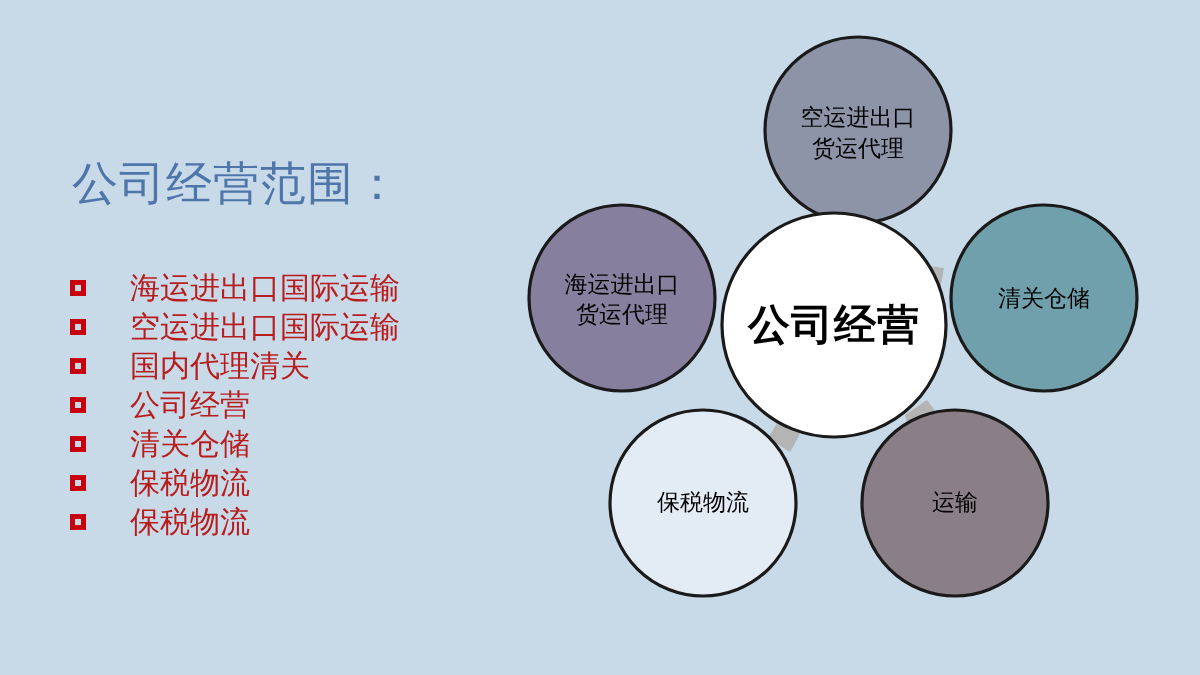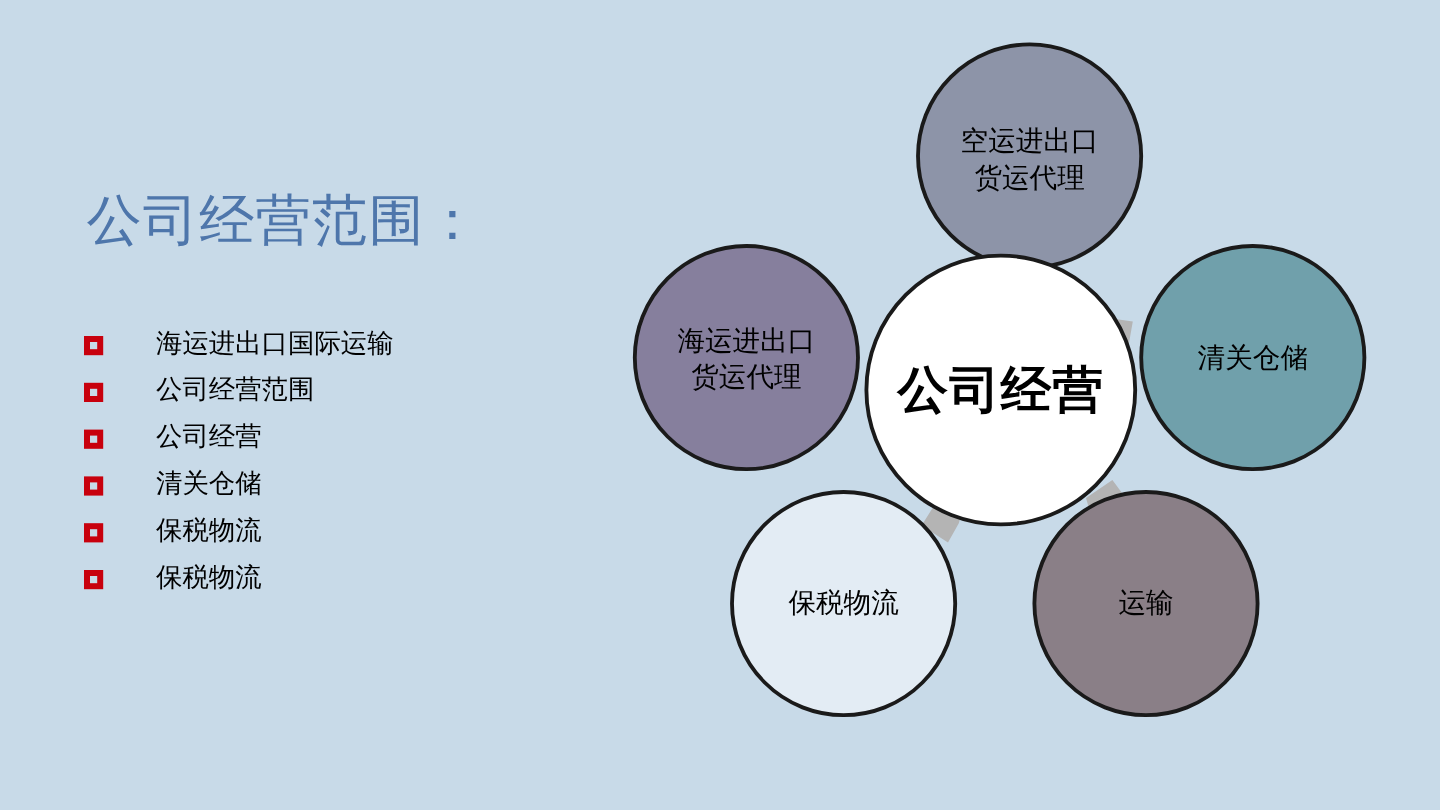--- a/index.html
+++ b/index.html
@@ -64,24 +64,24 @@
     width: 16px;
     height: 16px;
     box-sizing: border-box;
     border: 5px solid #c8000d;
     background: transparent;
     flex: 0 0 auto;
     margin-right: 44px;
   }
 
   .bullet-text {
-    font-family: Liberation Mono, monospace;
-    font-size: 22px;
+    font-family: Liberation Sans, sans-serif;
+    font-size: 30px;
     line-height: 1;
-    color: #000000;
+    color: #b91c1c;
     white-space: nowrap;
   }
 
   
   #diagram {
     position: absolute;
     left: 510px;
     top: 0;
     width: 690px;
     height: 675px;
@@ -115,21 +115,25 @@
 
     <div id="slide-title">公司经营范围：</div>
 
     <ul id="bullet-list">
       <li>
         <span class="bullet-marker"></span>
         <span class="bullet-text">海运进出口国际运输</span>
       </li>
       <li>
         <span class="bullet-marker"></span>
-        <span class="bullet-text">公司经营范围</span>
+        <span class="bullet-text">空运进出口国际运输</span>
+      </li>
+      <li>
+        <span class="bullet-marker"></span>
+        <span class="bullet-text">国内代理清关</span>
       </li>
       <li>
         <span class="bullet-marker"></span>
         <span class="bullet-text">公司经营</span>
       </li>
       <li>
         <span class="bullet-marker"></span>
         <span class="bullet-text">清关仓储</span>
       </li>
       <li>

